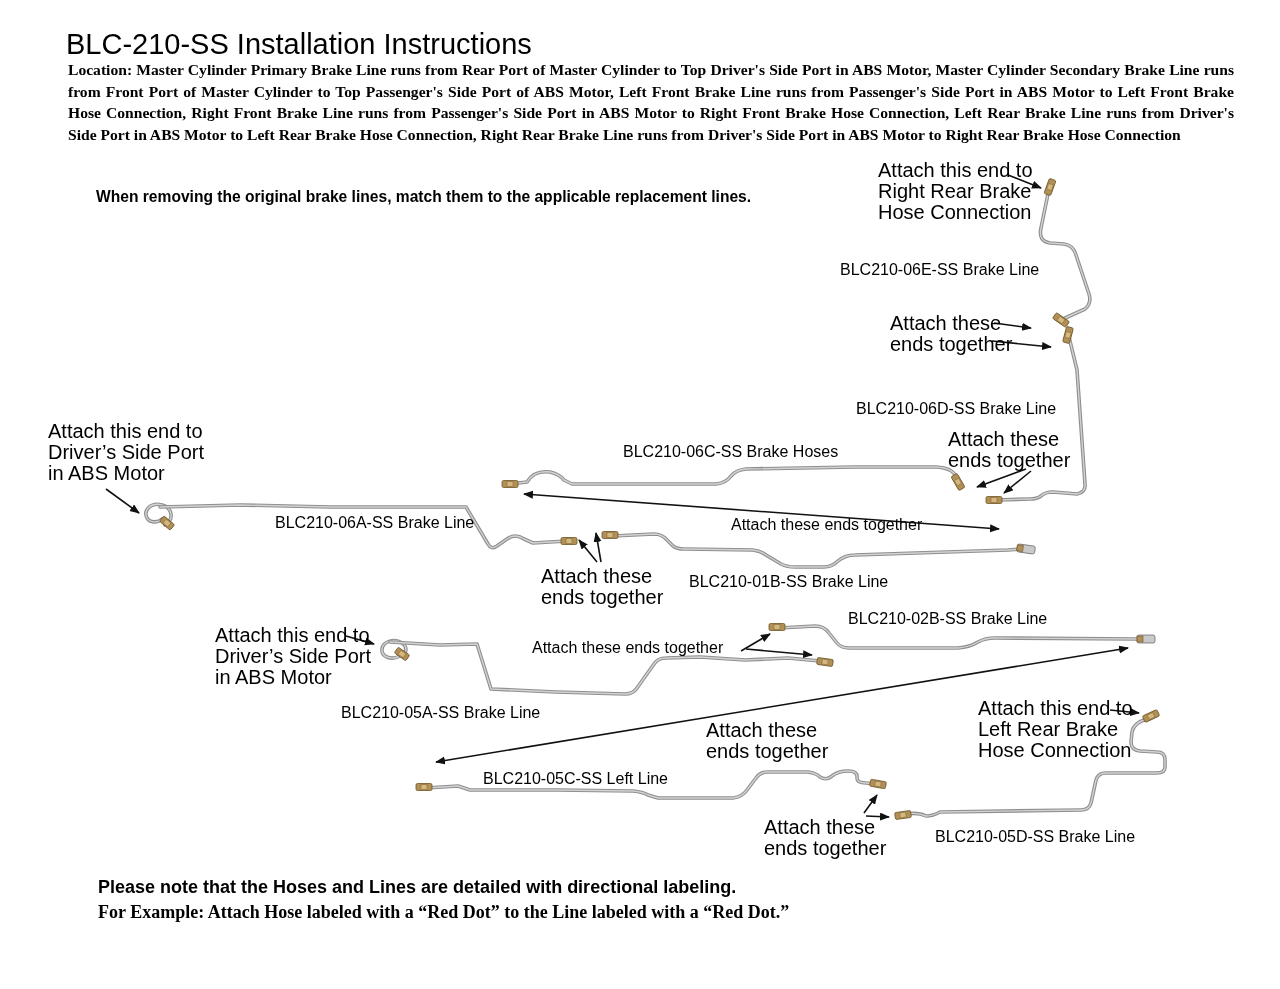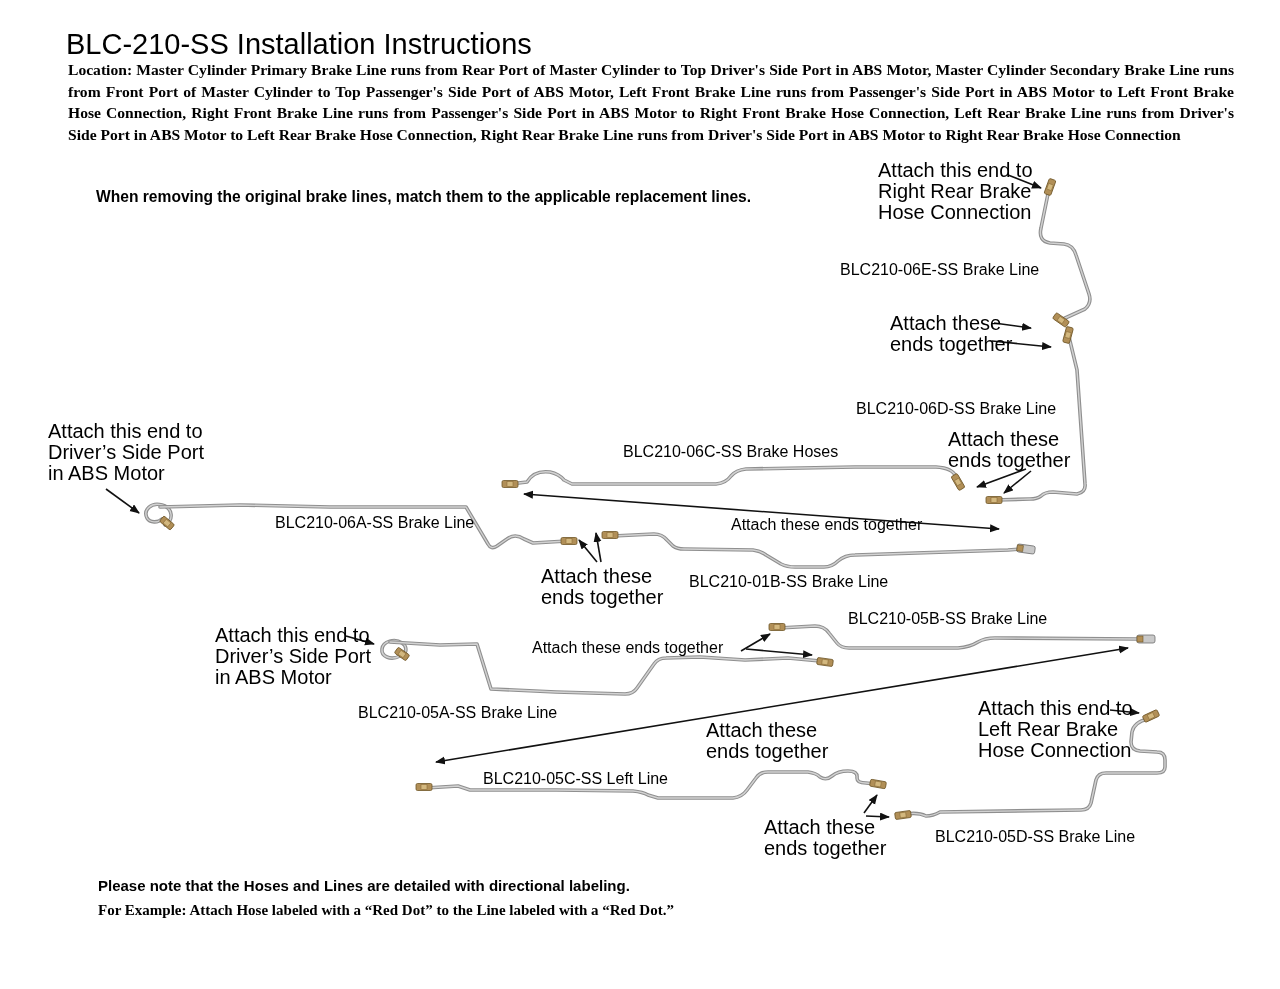--- a/index.html
+++ b/index.html
@@ -6,21 +6,21 @@
   body{
     width:1280px;height:989px;background:#ffffff;position:relative;overflow:hidden;
     font-family:"Liberation Sans",sans-serif;color:#000;
   }
   .title{position:absolute;left:66px;top:28px;font-size:29px;font-weight:400;}
   .para{position:absolute;left:68px;top:59px;width:1166px;font-size:15.6px;font-weight:700;
         line-height:21.6px;text-align:justify;font-family:Liberation Serif, serif;}
   .note{position:absolute;left:68px;top:188px;font-size:15.6px;font-weight:700;margin-left:28px;}
   .lbl{position:absolute;font-size:16px;white-space:nowrap;}
   .ann{position:absolute;font-size:20px;line-height:21px;white-space:pre-line;}
-  .footer-line{position:absolute;font-size:15px;font-weight:700;white-space:nowrap;}
+  .footer-line{position:absolute;font-size:18px;font-weight:700;white-space:nowrap;}
   #diagram-svg{position:absolute;left:0;top:0;}
   path.tube{fill:none;stroke:#8f8f8f;stroke-width:3.6;stroke-linejoin:round;stroke-linecap:round;}
   path.tube-hi{fill:none;stroke:#d2d2d2;stroke-width:1.4;stroke-linejoin:round;stroke-linecap:round;}
   line.arrow{stroke:#111111;stroke-width:1.6;}
   .fit-nut{fill:#b18f57;stroke:#6e5526;stroke-width:0.8;}
   .fit-tip{fill:#d3b87f;stroke:#8a6c38;stroke-width:0.6;}
   .fit-silver .fit-nut{fill:#c9c9c9;stroke:#6f6f6f;}
   .fit-silver .fit-tip{fill:#b18f57;stroke:#6e5526;}
 </style>
 </head>
@@ -180,26 +180,26 @@
 ends together</div>
 <div class="lbl" style="left:623px;top:443px;">BLC210-06C-SS Brake Hoses</div>
 <div class="ann" style="left:48px;top:421px;">Attach this end to
 Driver’s Side Port
 in ABS Motor</div>
 <div class="lbl" style="left:275px;top:514px;">BLC210-06A-SS Brake Line</div>
 <div class="lbl" style="left:731px;top:516px;">Attach these ends together</div>
 <div class="ann" style="left:541px;top:566px;">Attach these
 ends together</div>
 <div class="lbl" style="left:689px;top:573px;">BLC210-01B-SS Brake Line</div>
-<div class="lbl" style="left:848px;top:610px;">BLC210-05B-SS Brake Line</div>
+<div class="lbl" style="left:848px;top:610px;">BLC210-02B-SS Brake Line</div>
 <div class="ann" style="left:215px;top:625px;">Attach this end to
 Driver’s Side Port
 in ABS Motor</div>
 <div class="lbl" style="left:532px;top:639px;">Attach these ends together</div>
-<div class="lbl" style="left:358px;top:704px;text-align:right;">BLC210-05A-SS Brake Line</div>
+<div class="lbl" style="left:341px;top:704px;text-align:right;">BLC210-05A-SS Brake Line</div>
 <div class="ann" style="left:706px;top:720px;">Attach these
 ends together</div>
 <div class="ann" style="left:978px;top:698px;">Attach this end to
 Left Rear Brake
 Hose Connection</div>
 <div class="lbl" style="left:483px;top:770px;">BLC210-05C-SS Left Line</div>
 <div class="ann" style="left:764px;top:817px;">Attach these
 ends together</div>
 <div class="lbl" style="left:935px;top:828px;">BLC210-05D-SS Brake Line</div>
 

